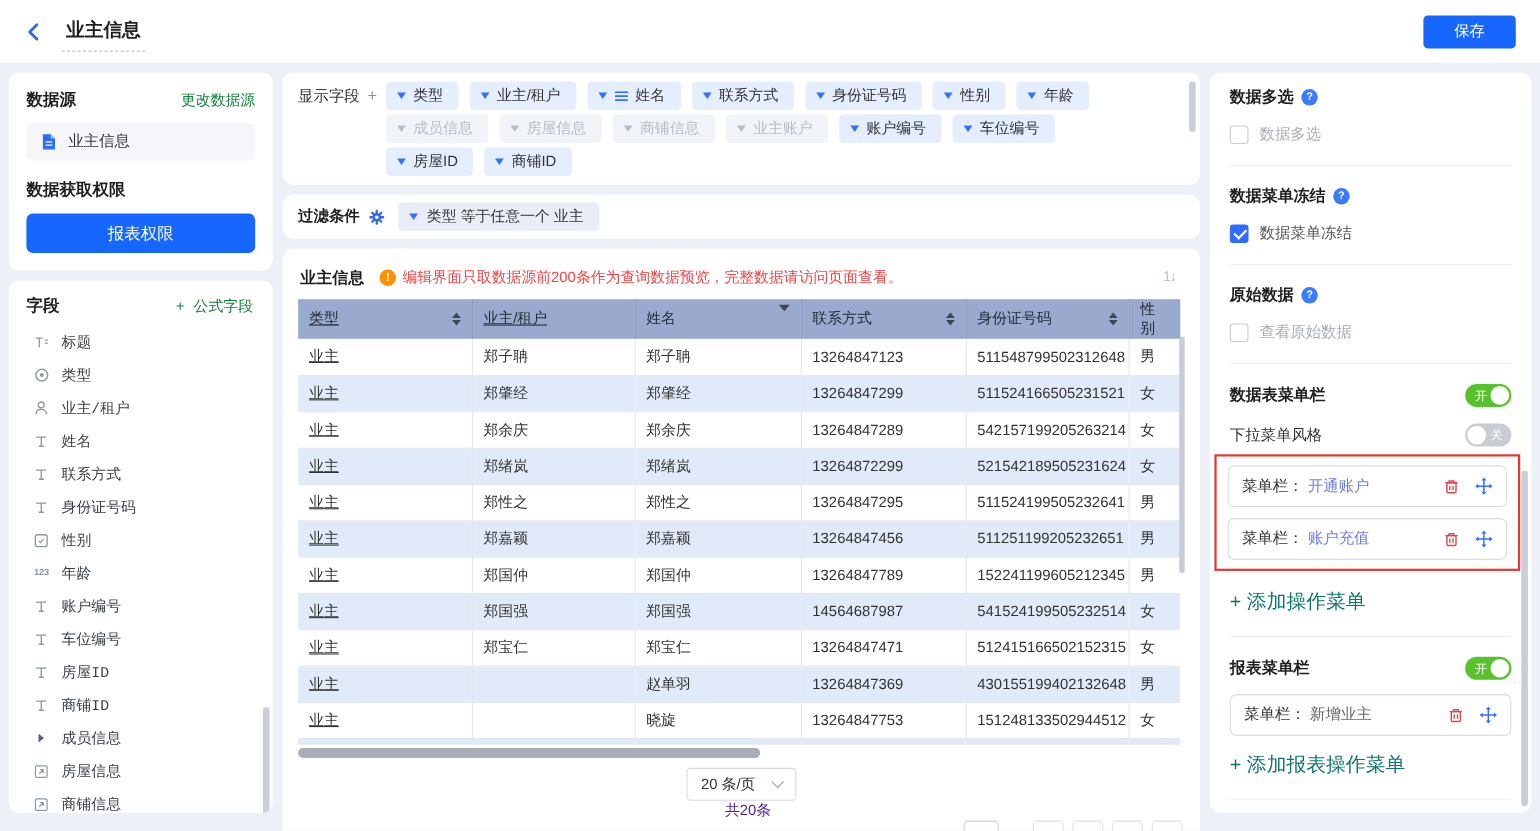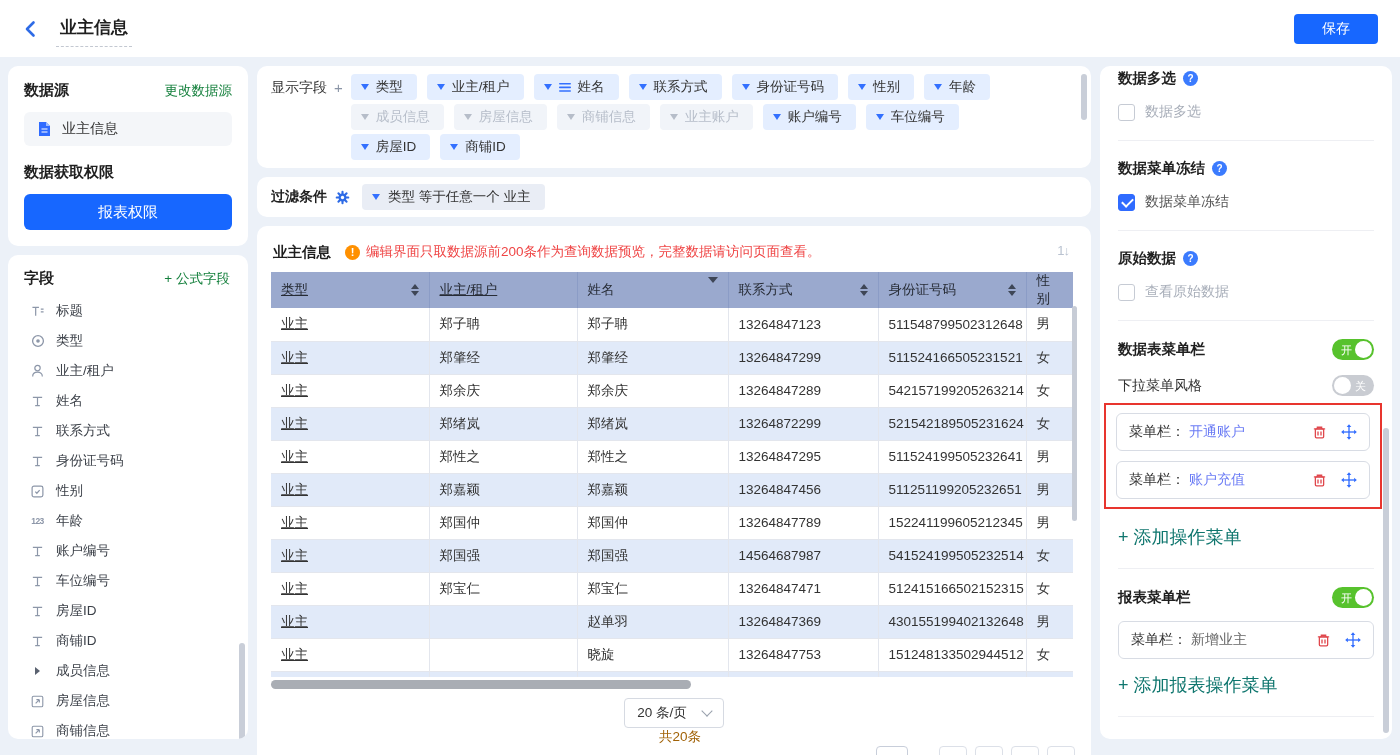--- a/index.html
+++ b/index.html
@@ -20,21 +20,21 @@
   .col-mid { width:834px; flex-shrink:0; display:flex; flex-direction:column; gap:9px; }
   .col-right { flex:1; }
   
   .card-ds { padding:15px 16px 16px; }
   .sec-head { display:flex; justify-content:space-between; align-items:center; }
   .sec-title { font-size:15px; font-weight:700; color:#1f1f1f; }
   .link { font-size:13.5px; color:#15803d; cursor:pointer; text-decoration:none; }
   .ds-item { margin-top:12px; background:#F4F6F9; border-radius:6px; height:34px; display:flex; align-items:center; gap:9px; padding:0 12px; font-size:14px; color:#333; cursor:pointer; }
   .perm-title { margin-top:17px; }
   .perm-btn { margin-top:12px; width:100%; height:36px; background:#1767FF; color:#fff; border:none; border-radius:6px; font-size:15px; cursor:pointer; font-family:inherit; }
-  .card-fields { flex:1; padding:14px 8px 8px 16px; position:relative; overflow:hidden; }
+  .card-fields { flex:1; padding:14px 8px 8px 16px; position:relative; overflow:hidden;font-family:Liberation Mono, monospace; }
   .card-fields .sec-head { padding-right:10px; }
   .field-list { margin-top:8px;text-align:right; }
   .field-item { display:flex; align-items:center; gap:10px; height:30px; font-size:13.5px; color:#3A3F47; padding-left:5px; cursor:pointer; }
   .f-ic { width:17px; display:inline-flex; justify-content:center; align-items:center; }
   .num-ic { font-size:8.5px; color:#8C96A8; font-weight:700; letter-spacing:-0.5px; }
   .scroll-thumb { position:absolute; width:6px; border-radius:3px; background:#C9CED8; }
   .fields-scroll { right:3px; top:388px; height:115px; }
   
   .card-display { padding:8px 14px; display:flex; gap:8px; position:relative; }
   .df-label-wrap { display:flex; gap:7px; padding-top:5px; white-space:nowrap; }
@@ -74,28 +74,28 @@
   td:last-child { border-right:none; }
   tbody tr:nth-child(even) td { background:#E1EAF9; }
   tbody td:first-child { text-decoration:underline; }
   tr.partial td { height:6px; border-bottom:none; }
   .v-scroll { position:absolute; right:0; top:34px; width:5px; height:215px; background:#C7CCD6; border-radius:3px; }
   .h-scroll { height:9px; margin-top:3px; position:relative; width:806px; }
   .h-thumb { position:absolute; left:0; top:0; width:420px; height:9px; border-radius:5px; background:#A9ADB4; }
   .pager { display:flex; align-items:center; margin-top:9px; padding:0 2px;flex-direction:column; }
   .page-size { border:1px solid #D6DAE2; border-radius:4px; height:30px; display:flex; align-items:center; gap:16px; padding:0 12px; font-size:13.5px; color:#333; cursor:pointer; }
   .sel-caret { width:8px; height:8px; border-right:1.5px solid #98A0AC; border-bottom:1.5px solid #98A0AC; transform:rotate(45deg); margin-top:-4px; }
-  .total { margin-left:12px; color:#a16207; font-size:13.5px; }
+  .total { margin-left:12px; color:#4c1d95; font-size:13.5px; }
   .pager-right { margin-left:auto; display:flex; align-items:center; gap:8px; }
   .page-input { width:32px; height:28px; border:1px solid #C8CEDA; border-radius:4px; text-align:center; font-size:13.5px; color:#333; font-family:inherit; }
   .page-total { color:#98A0AC; font-size:13.5px; }
   .pg-group { display:flex; gap:8px; }
   .pg-btn { width:28px; height:28px; border:1px solid #DCE0E8; border-radius:4px; background:#fff; color:#A4B8E0; font-size:16px; font-weight:700; display:flex; align-items:center; justify-content:center; cursor:pointer; padding-bottom:3px; font-family:inherit; }
   
-  .card-settings { height:100%; padding:3px 18px; position:relative; overflow:hidden; font-size:14px; }
+  .card-settings { height:100%; padding:13px 18px; position:relative; overflow:hidden; font-size:14px; }
   .r-title { font-size:14.5px; font-weight:700; color:#1f1f1f; display:inline-flex; align-items:center; gap:7px; }
   .help { width:15px; height:15px; border-radius:50%; background:#3B7BFE; color:#fff; font-size:10px; font-weight:700; display:inline-flex; align-items:center; justify-content:center; cursor:pointer; }
   .help::before { content:"?"; }
   .chk-row { display:flex; align-items:center; gap:10px; margin-top:15px; cursor:pointer; }
   .chk { width:17px; height:17px; border:1px solid #C6CBD4; border-radius:3px; background:#fff; position:relative; flex-shrink:0; }
   .chk.checked { background:#2F6BFF; border-color:#2F6BFF; }
   .chk.checked::after { content:""; position:absolute; left:5px; top:1.5px; width:5px; height:9px; border:solid #fff; border-width:0 2px 2px 0; transform:rotate(45deg); }
   .chk-label { color:#A8AEB9; }
   .chk-row.checked .chk-label { color:#555; }
   .divider { border-top:1px solid #EEEFF3; margin:19px 0 18px; }

